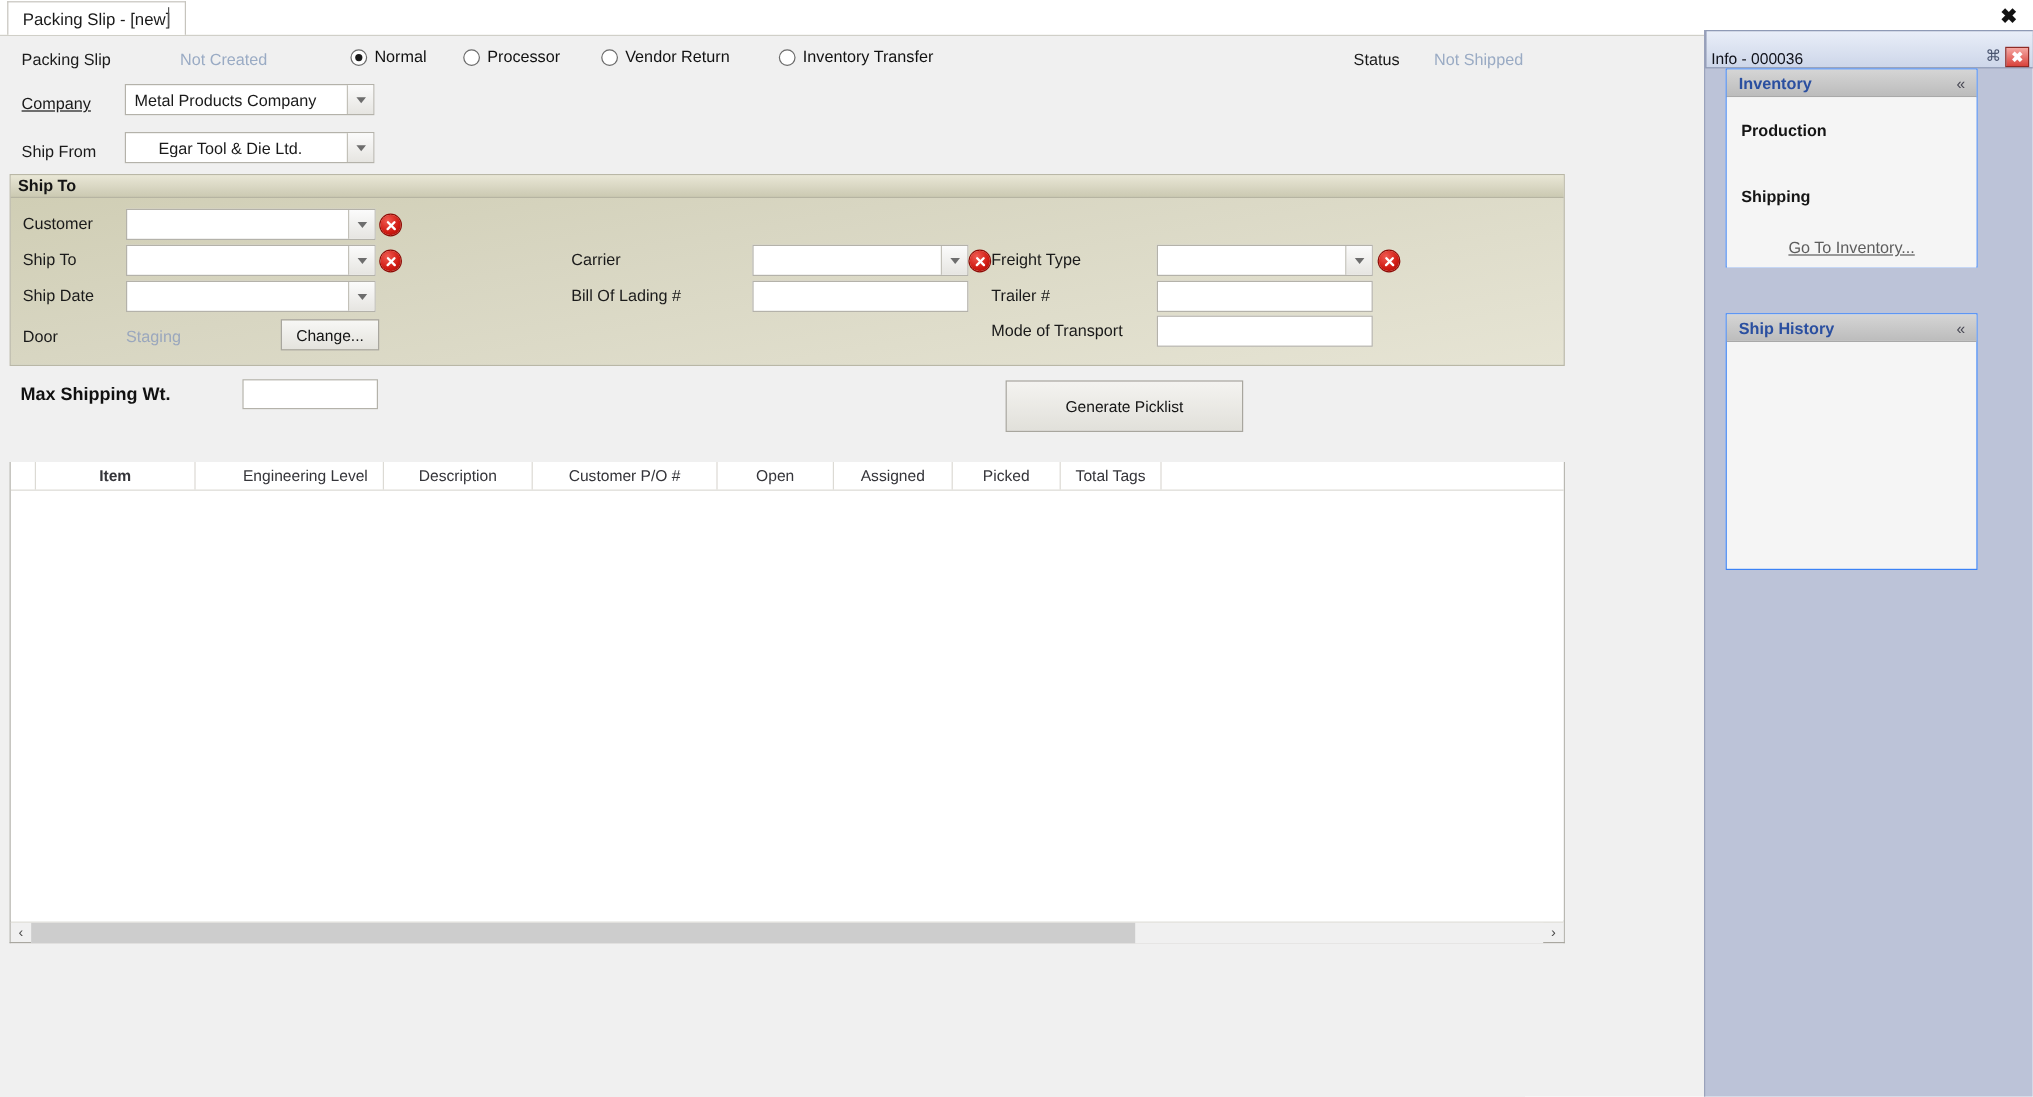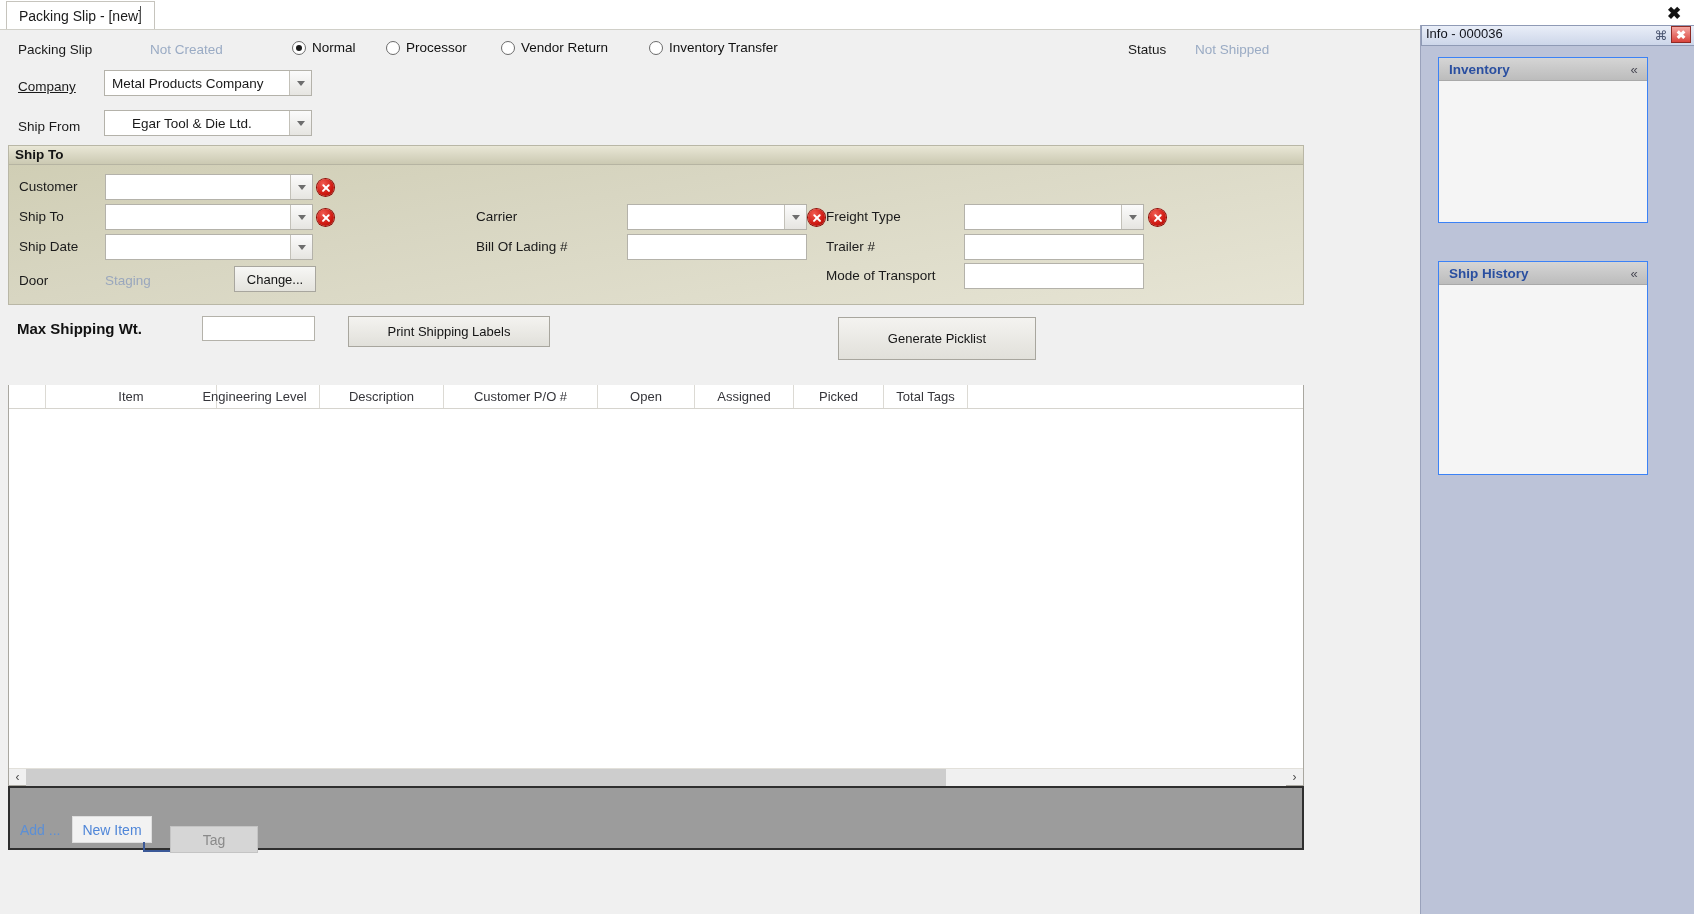--- a/index.html
+++ b/index.html
@@ -238,24 +238,24 @@
   }
 
   
   .infopane {
     position: absolute; left: 1420px; top: 25px;
     width: 274px; height: 889px;
     background: #bcc3d8;
     border-left: 1px solid #9aa2bb;
   }
   .infopane-title {
-    position: absolute; left: 0; top: 0; width: 274px; height: 21px;
+    position: absolute; left: 0; top: 0; width: 274px; height: 32px;
     background: linear-gradient(#e9eef8, #cdd6e9);
     border: 1px solid #8f9ab5;
-    display: flex; align-items: flex-start;
+    display: flex; align-items: flex-end;
   }
   .infopane-title .t {
     flex: 1; padding-left: 4px; font-size: 13px; color: #10121a; white-space: nowrap;
   }
   .pin-icon {
     width: 20px; height: 19px; display: flex; align-items: center; justify-content: center;
     color: #4a5570; cursor: pointer; font-size: 13px;
   }
   .close-icon {
     width: 20px; height: 17px; margin-right: 3px;
@@ -410,74 +410,66 @@
 
       <div class="lbl" style="position:absolute; left:817px; top:93px;">Trailer #</div>
       <div class="txtbox" style="left:955px; top:88px; width:180px; height:26px;"></div>
 
       <div class="lbl" style="position:absolute; left:817px; top:122px;">Mode of Transport</div>
       <div class="txtbox" style="left:955px; top:117px; width:180px; height:26px;"></div>
     </div>
 
     <div class="maxwt-lbl">Max Shipping Wt.</div>
     <div class="txtbox maxwt-box"></div>
-    <div class="btn flat btn-labels">
-      <span>Print Shipping Labels</span>
-    </div>
     <div class="btn flat btn-picklist">
       <span>Generate Picklist</span>
     </div>
 
 
     <div class="grid">
       <div class="grid-header">
-        <div class="gh firstcol" style="left:36px; width:172px;">Item</div>
+        <div class="gh firstcol" style="left:20px; width:134px;font-weight:bold;">Item</div>
         <div class="gh" style="left:181px; width:130px;">Engineering Level</div>
         <div class="gh" style="left:311px; width:124px;">Description</div>
         <div class="gh" style="left:435px; width:154px;">Customer P/O #</div>
         <div class="gh" style="left:589px; width:97px;">Open</div>
         <div class="gh" style="left:686px; width:99px;">Assigned</div>
         <div class="gh" style="left:785px; width:90px;">Picked</div>
         <div class="gh" style="left:875px; width:84px;">Total Tags</div>
       </div>
       <div class="grid-body"></div>
       <div class="hscroll">
         <div class="arrow">‹</div>
         <div class="track">
           <div class="thumb"></div>
         </div>
         <div class="arrow">›</div>
       </div>
     </div>
 
-    <div class="actionbar">
-      <div class="add-link">Add ...</div>
-      <div class="btn-newitem">
-        <span>New Item</span>
-      </div>
-      <div class="newitem-tail"></div>
-      <div class="btn-tag">
-        <span>Tag</span>
-      </div>
-    </div>
 
   </div>
 
   <div class="infopane">
     <div class="infopane-title">
       <div class="t">Info - 000036</div>
       <div class="pin-icon">⌘</div>
       <div class="close-icon">✖</div>
     </div>
 
     <div class="ipanel" style="top:32px; height:166px;">
       <div class="ipanel-head">
         <div class="ht">Inventory</div>
         <div class="chev">«</div>
       </div>
+      <div class="ipanel-body" style="height:142px;">
+        <div class="sub-lbl" style="top:20px;">Production</div>
+        <div class="sub-lbl" style="top:75px;">Shipping</div>
+        <div class="goto-link" style="top:118px;">Go To Inventory...</div>
+      </div>
     </div>
 
     <div class="ipanel" style="top:236px; height:214px;">
       <div class="ipanel-head">
         <div class="ht">Ship History</div>
         <div class="chev">«</div>
       </div>
     </div>
   </div>
 

